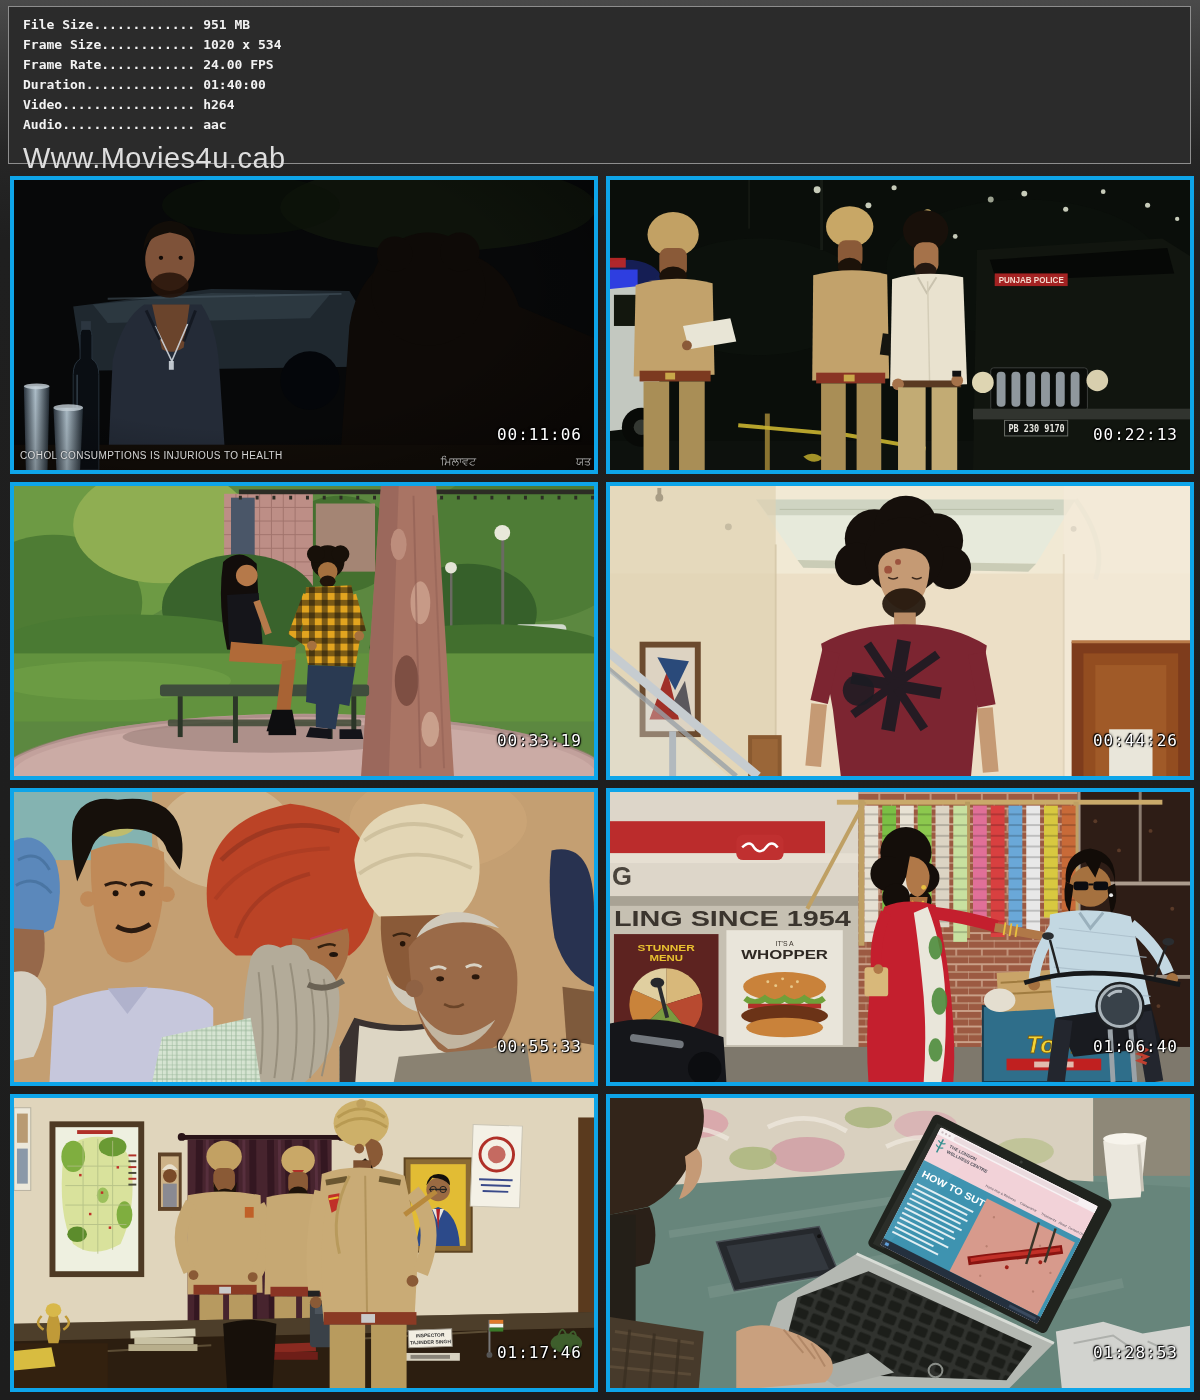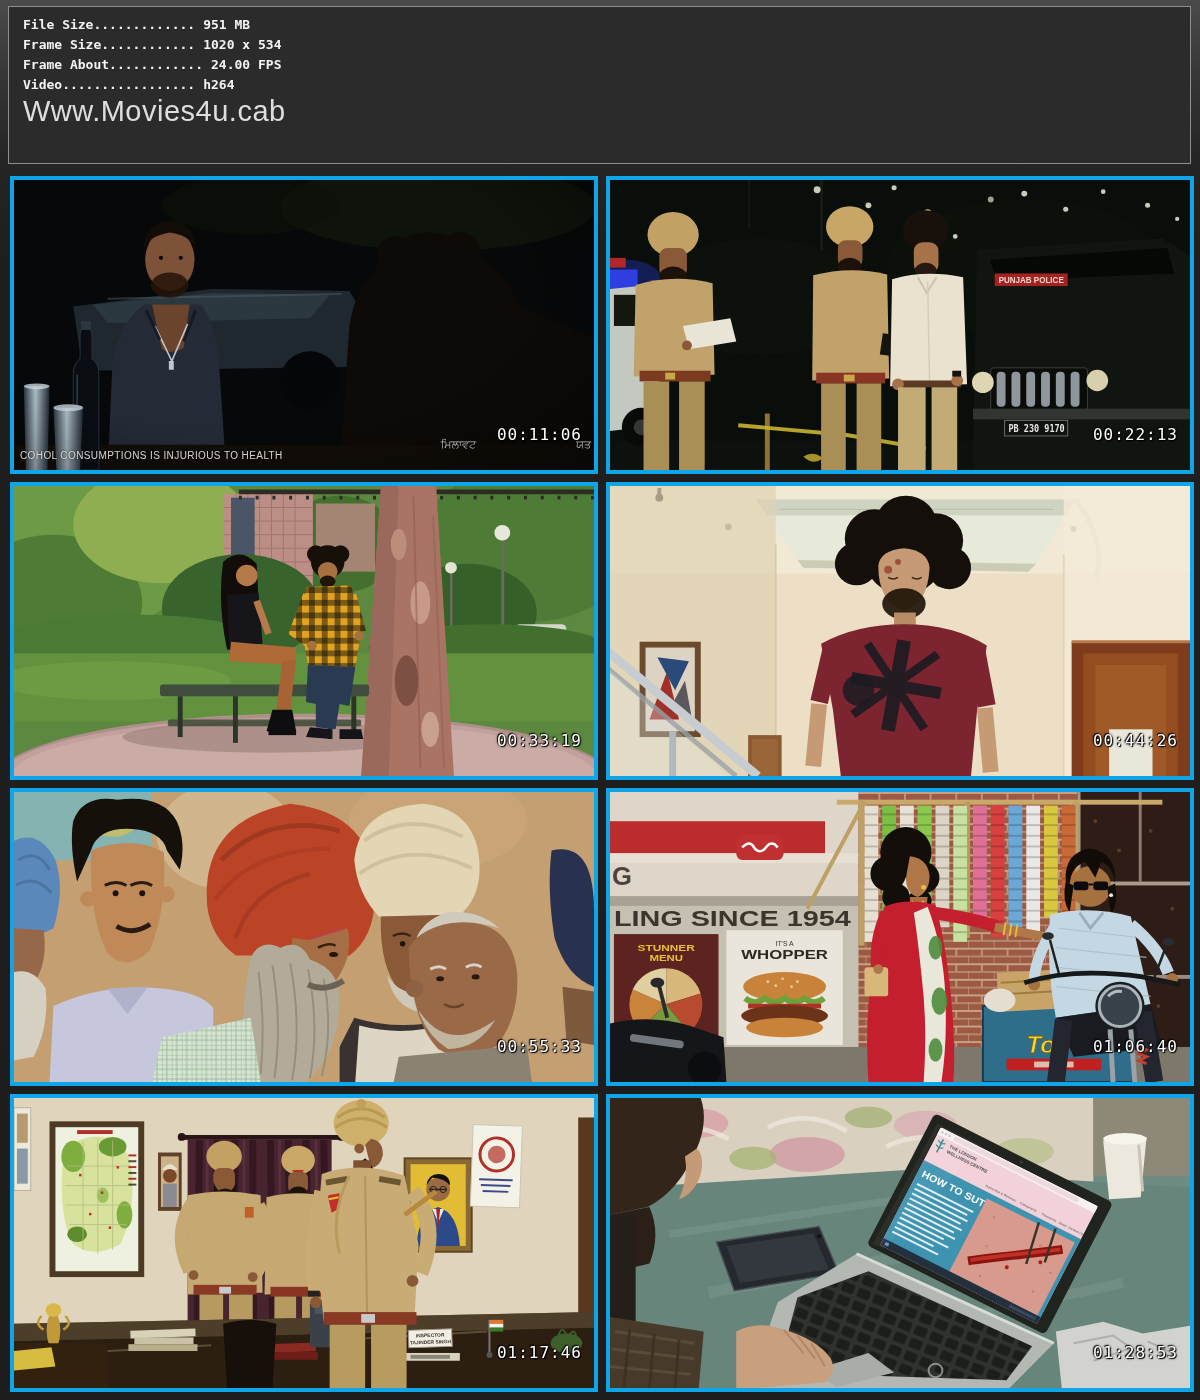--- a/index.html
+++ b/index.html
@@ -12,53 +12,55 @@
     position:absolute;left:8px;top:6px;width:1183px;height:158px;
     background:#2b2b2b;border:1px solid #8e8e8e;box-sizing:border-box;
     padding:8px 0 15px 14px;
   }
   .info-row{
     font-family:"DejaVu Sans Mono",monospace;font-weight:bold;font-size:13px;
     line-height:20px;color:#f2f2f2;white-space:pre;
   }
   .info-row .val{margin-left:8px}
   .site{
-    font-size:29px;color:#dedede;margin-top:1px;letter-spacing:.5px;line-height:30px;
+    font-size:29px;color:#dedede;margin-top:8px;letter-spacing:.5px;line-height:30px;
     font-family:"Liberation Sans",sans-serif;
   }
   .gallery{position:absolute;left:10px;top:176px;display:grid;grid-template-columns:588px 588px;gap:8px}
   .cell{
     position:relative;width:588px;height:298px;border:4px solid #0ea5e9;
     box-sizing:border-box;background:#000;overflow:hidden;
   }
   .cell svg{position:absolute;left:0;top:0;width:100%;height:100%;display:block}
   .ts{
     position:absolute;right:12px;bottom:26px;
     font-family:"DejaVu Sans Mono",monospace;font-weight:normal;font-size:16px;color:#fff;
     letter-spacing:1px;
     text-shadow:0 0 3px #000,1px 1px 1px #000,-1px -1px 1px #000;
   }
   .warn{
     position:absolute;left:6px;bottom:9px;font-size:10px;color:#e9e9e9;opacity:.9;
     letter-spacing:.4px;text-shadow:0 0 2px #000;text-align:center;
   }
-  .sub{position:absolute;bottom:19px;font-size:11px;color:#ddd;opacity:.8;text-shadow:0 0 2px #000}
+  .sub{position:absolute;bottom:2px;font-size:11px;color:#ddd;opacity:.8;text-shadow:0 0 2px #000}
   .sub-l{right:118px}
   .sub-r{right:3px}
   svg text{font-family:"Liberation Sans",sans-serif}
   svg text.mono{font-family:"DejaVu Sans Mono",monospace}
 </style>
 </head>
 <body>
 
 <div class="info-panel">
   <div class="info-row"><span>File Size</span><span>.............</span><span class="val">951 MB</span></div>
   <div class="info-row"><span>Frame Size</span><span>............</span><span class="val">1020 x 534</span></div>
-  <div class="info-row"><span>Frame About</span><span>............</span><span class="val">24.00 FPS</span></div>
+  <div class="info-row"><span>Frame Rate</span><span>............</span><span class="val">24.00 FPS</span></div>
+  <div class="info-row"><span>Duration</span><span>..............</span><span class="val">01:40:00</span></div>
   <div class="info-row"><span>Video</span><span>.................</span><span class="val">h264</span></div>
+  <div class="info-row"><span>Audio</span><span>.................</span><span class="val">aac</span></div>
   <div class="site">Www.Movies4u.cab</div>
 </div>
 
 <div class="gallery">
 
   <div class="cell">
     <svg viewBox="0 0 588 298" preserveAspectRatio="none">
       <defs>
         <linearGradient id="g1steel" x1="0" y1="0" x2="1" y2="0">
           <stop offset="0" stop-color="#2c3640"></stop>

